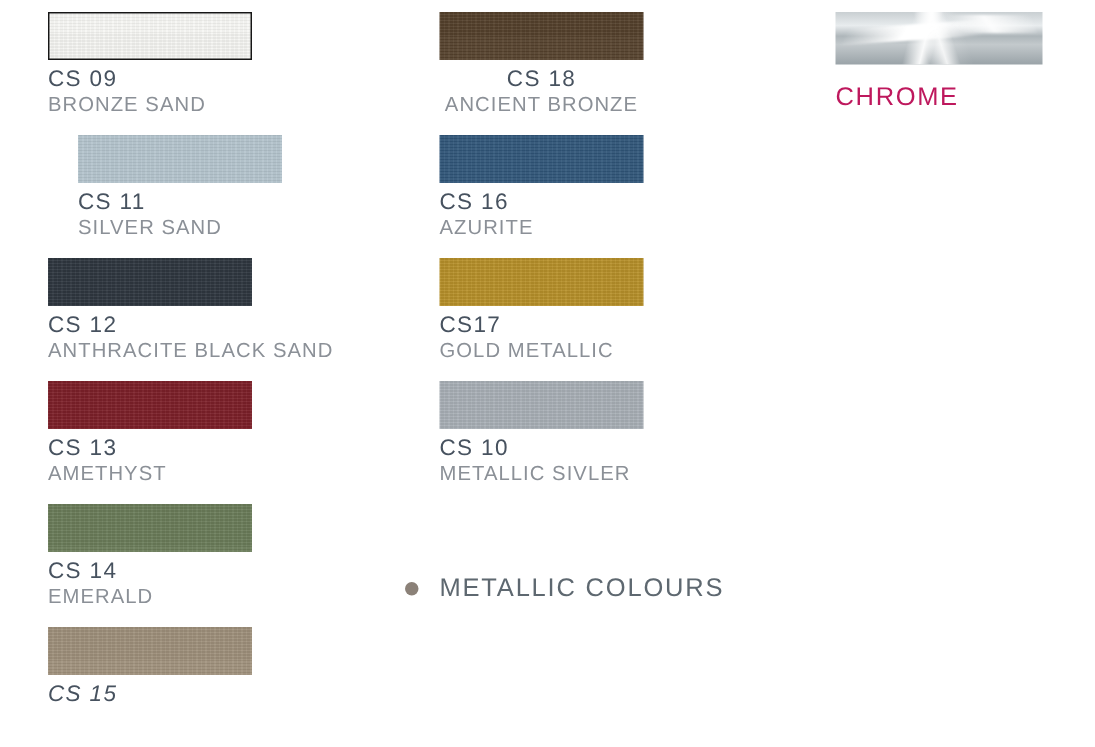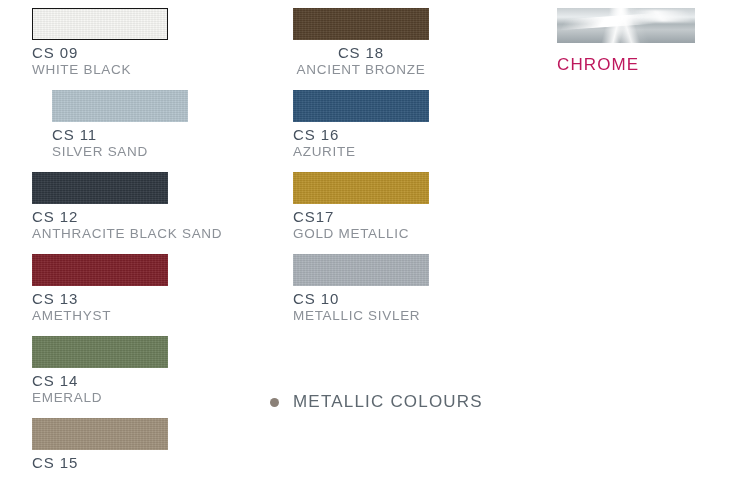--- a/index.html
+++ b/index.html
@@ -123,21 +123,21 @@
     letter-spacing: 1.1px;
     color: #be185d;
     padding-top: 7px;
     white-space: nowrap;
   }
 
   
   #metallic-note {
     position: absolute;
     left: 270px;
-    top: 392px;
+    top: 382px;
     display: flex;
     align-items: center;
   }
   #metallic-note .bullet {
     width: 9px;
     height: 9px;
     border-radius: 50%;
     background: #8b8178;
     display: inline-block;
     margin-right: 14px;
@@ -154,21 +154,21 @@
 </head>
 <body>
 
 <div id="sheet">
 
   <div class="column" id="col-left">
       <div class="swatch-entry" style="top: 8px;">
         <div class="swatch grain bordered" style="background: rgb(247, 247, 244);"></div>
         <div class="labels">
           <span class="code">CS 09</span>
-          <span class="name">WHITE BLACK</span>
+          <span class="name">BRONZE SAND</span>
         </div>
       </div>
       <div class="swatch-entry" style="top: 90px; margin-left: 20px;">
         <div class="swatch grain" style="background: rgb(179, 195, 204);"></div>
         <div class="labels">
           <span class="code">CS 11</span>
           <span class="name">SILVER SAND</span>
         </div>
       </div>
       <div class="swatch-entry" style="top: 172px;">
@@ -185,21 +185,21 @@
           <span class="name">AMETHYST</span>
         </div>
       </div>
       <div class="swatch-entry" style="top: 336px;">
         <div class="swatch grain" style="background: rgb(107, 125, 90);"></div>
         <div class="labels">
           <span class="code">CS 14</span>
           <span class="name">EMERALD</span>
         </div>
       </div>
-      <div class="swatch-entry" style="top: 418px;">
+      <div class="swatch-entry" style="top: 418px; font-style: italic;">
         <div class="swatch grain" style="background: rgb(160, 145, 124);"></div>
         <div class="labels">
           <span class="code">CS 15</span>
         </div>
       </div>
     </div>
 
   <div class="column" id="col-middle">
       <div class="swatch-entry" style="top: 8px; text-align: center;">
         <div class="swatch grain" style="background: rgb(85, 65, 44);"></div>

